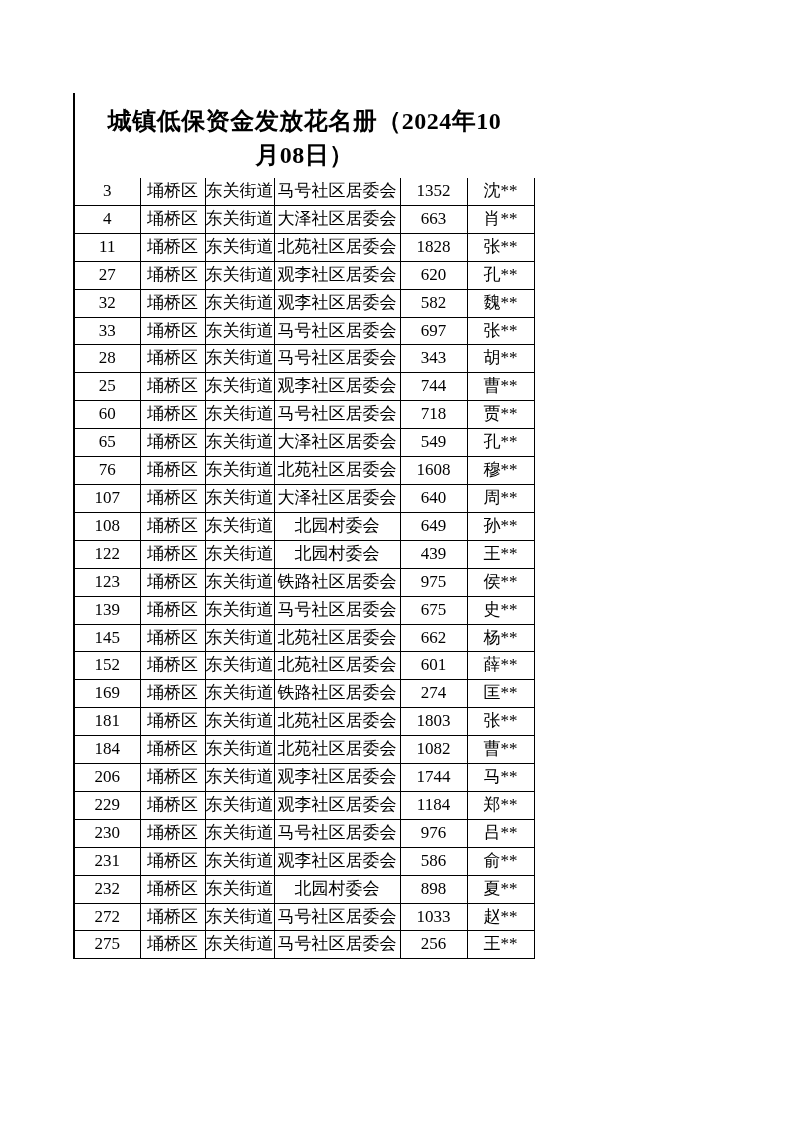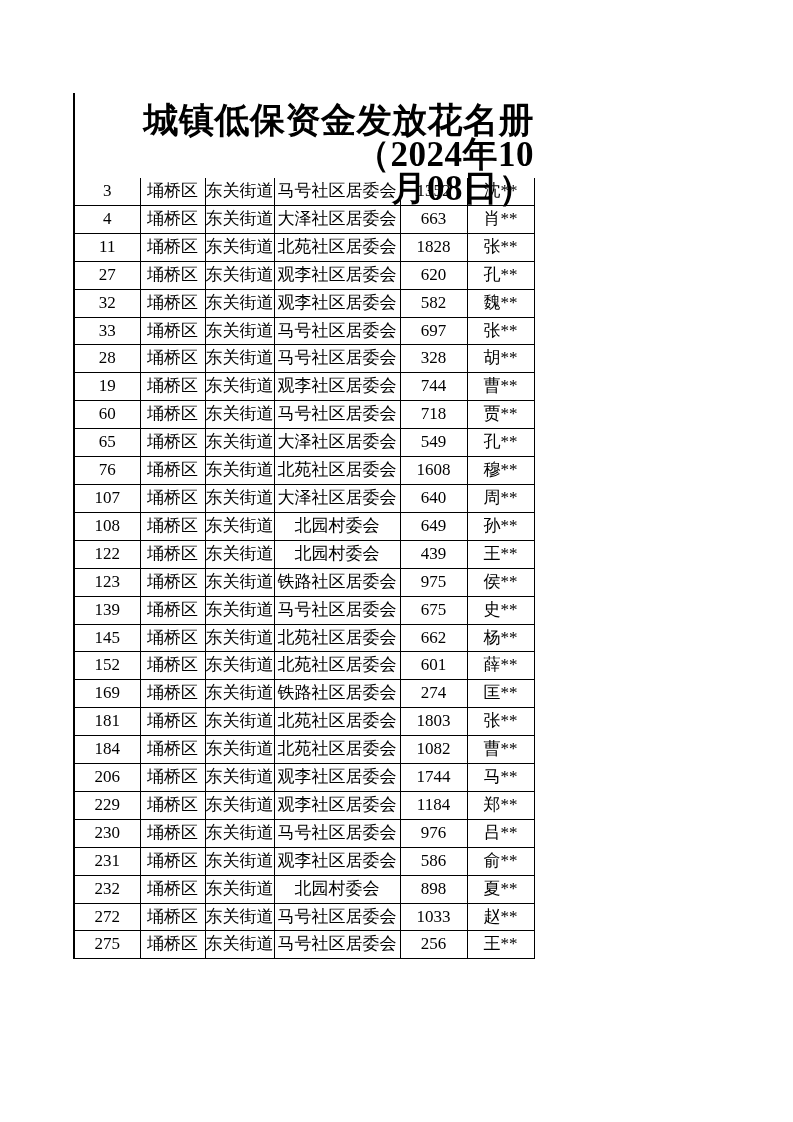--- a/index.html
+++ b/index.html
@@ -18,23 +18,23 @@
   }
   .sheet{
     position:absolute;
     left:73px;top:93px;
     width:459px;
     border-left:2px solid var(--border);
   }
   .doc-title{
     height:74px;
     padding-top:11px;
-    text-align:right;
+    text-align:center;
     font-weight:bold;
-    font-size:35px;
+    font-size:24px;
     line-height:34px;
     color:var(--ink);
     letter-spacing:0.5px;
   }
   table.roster{
     border-collapse:collapse;
     table-layout:fixed;
     width:459px;
   }
   table.roster td{
@@ -116,25 +116,25 @@
           <td>东关街道</td>
           <td>马号社区居委会</td>
           <td>697</td>
           <td>张**</td>
         </tr>
         <tr>
           <td>28</td>
           <td>埇桥区</td>
           <td>东关街道</td>
           <td>马号社区居委会</td>
-          <td>328</td>
+          <td>343</td>
           <td>胡**</td>
         </tr>
         <tr>
-          <td>19</td>
+          <td>25</td>
           <td>埇桥区</td>
           <td>东关街道</td>
           <td>观李社区居委会</td>
           <td>744</td>
           <td>曹**</td>
         </tr>
         <tr>
           <td>60</td>
           <td>埇桥区</td>
           <td>东关街道</td>

